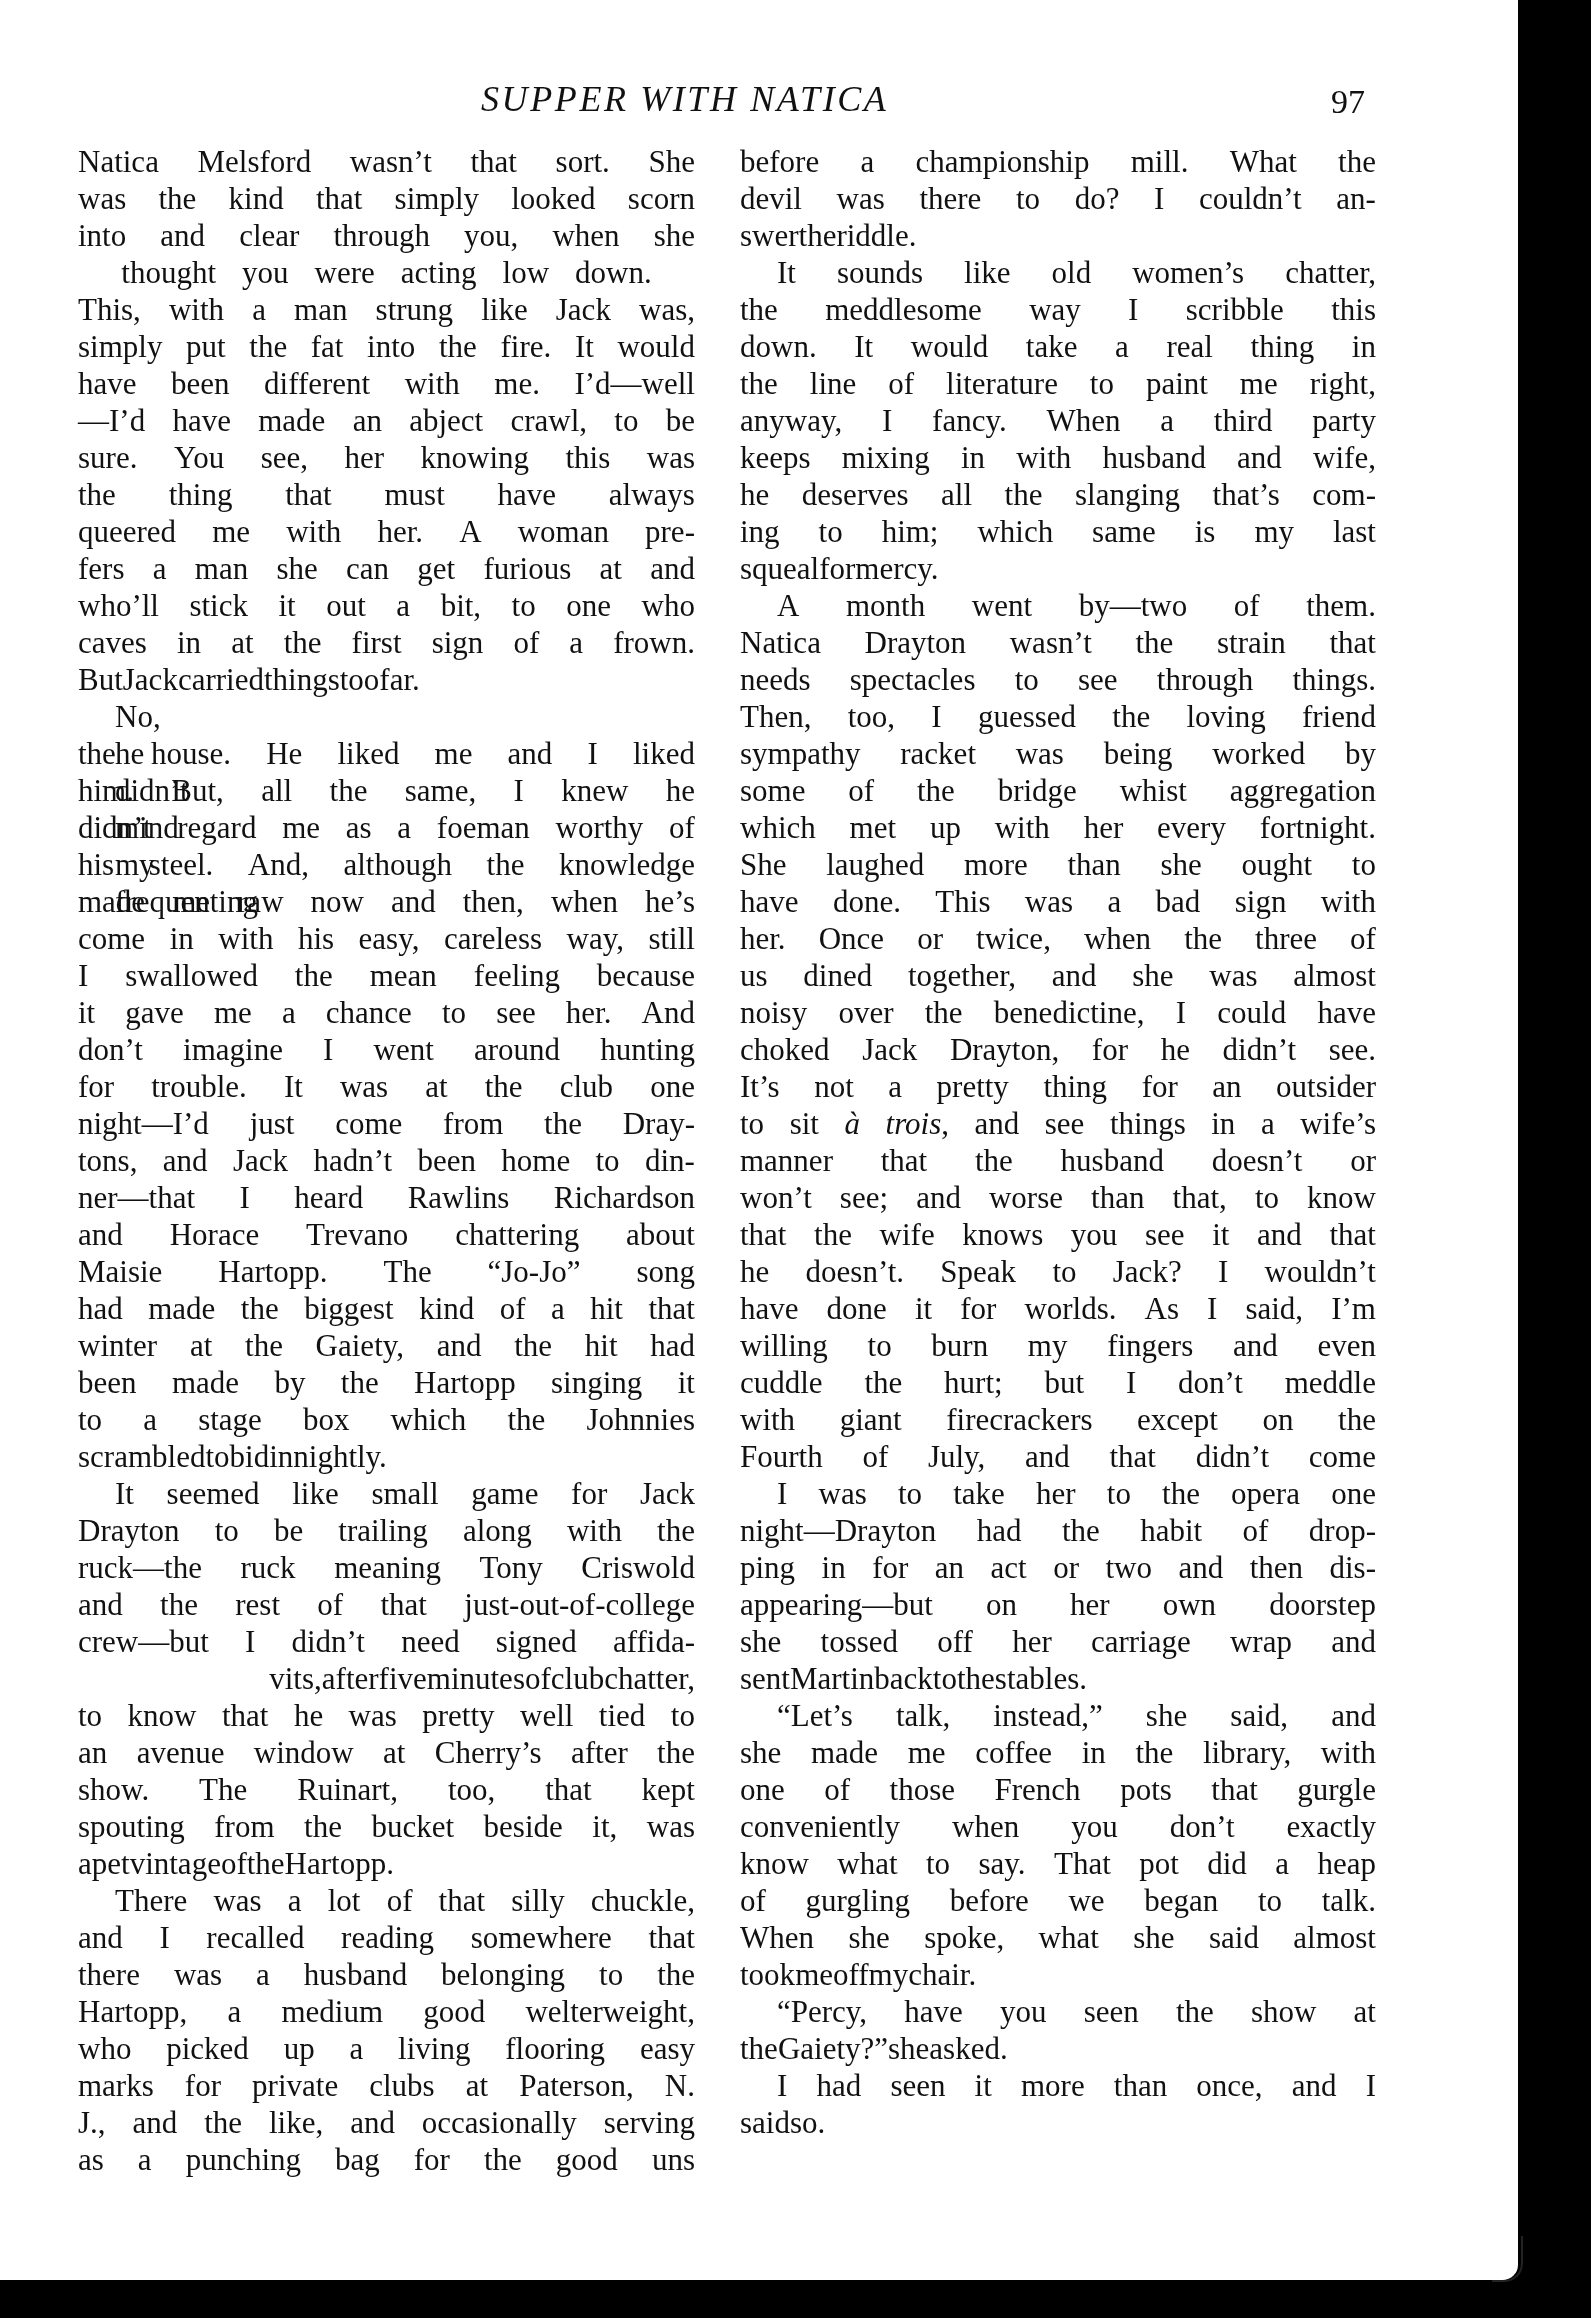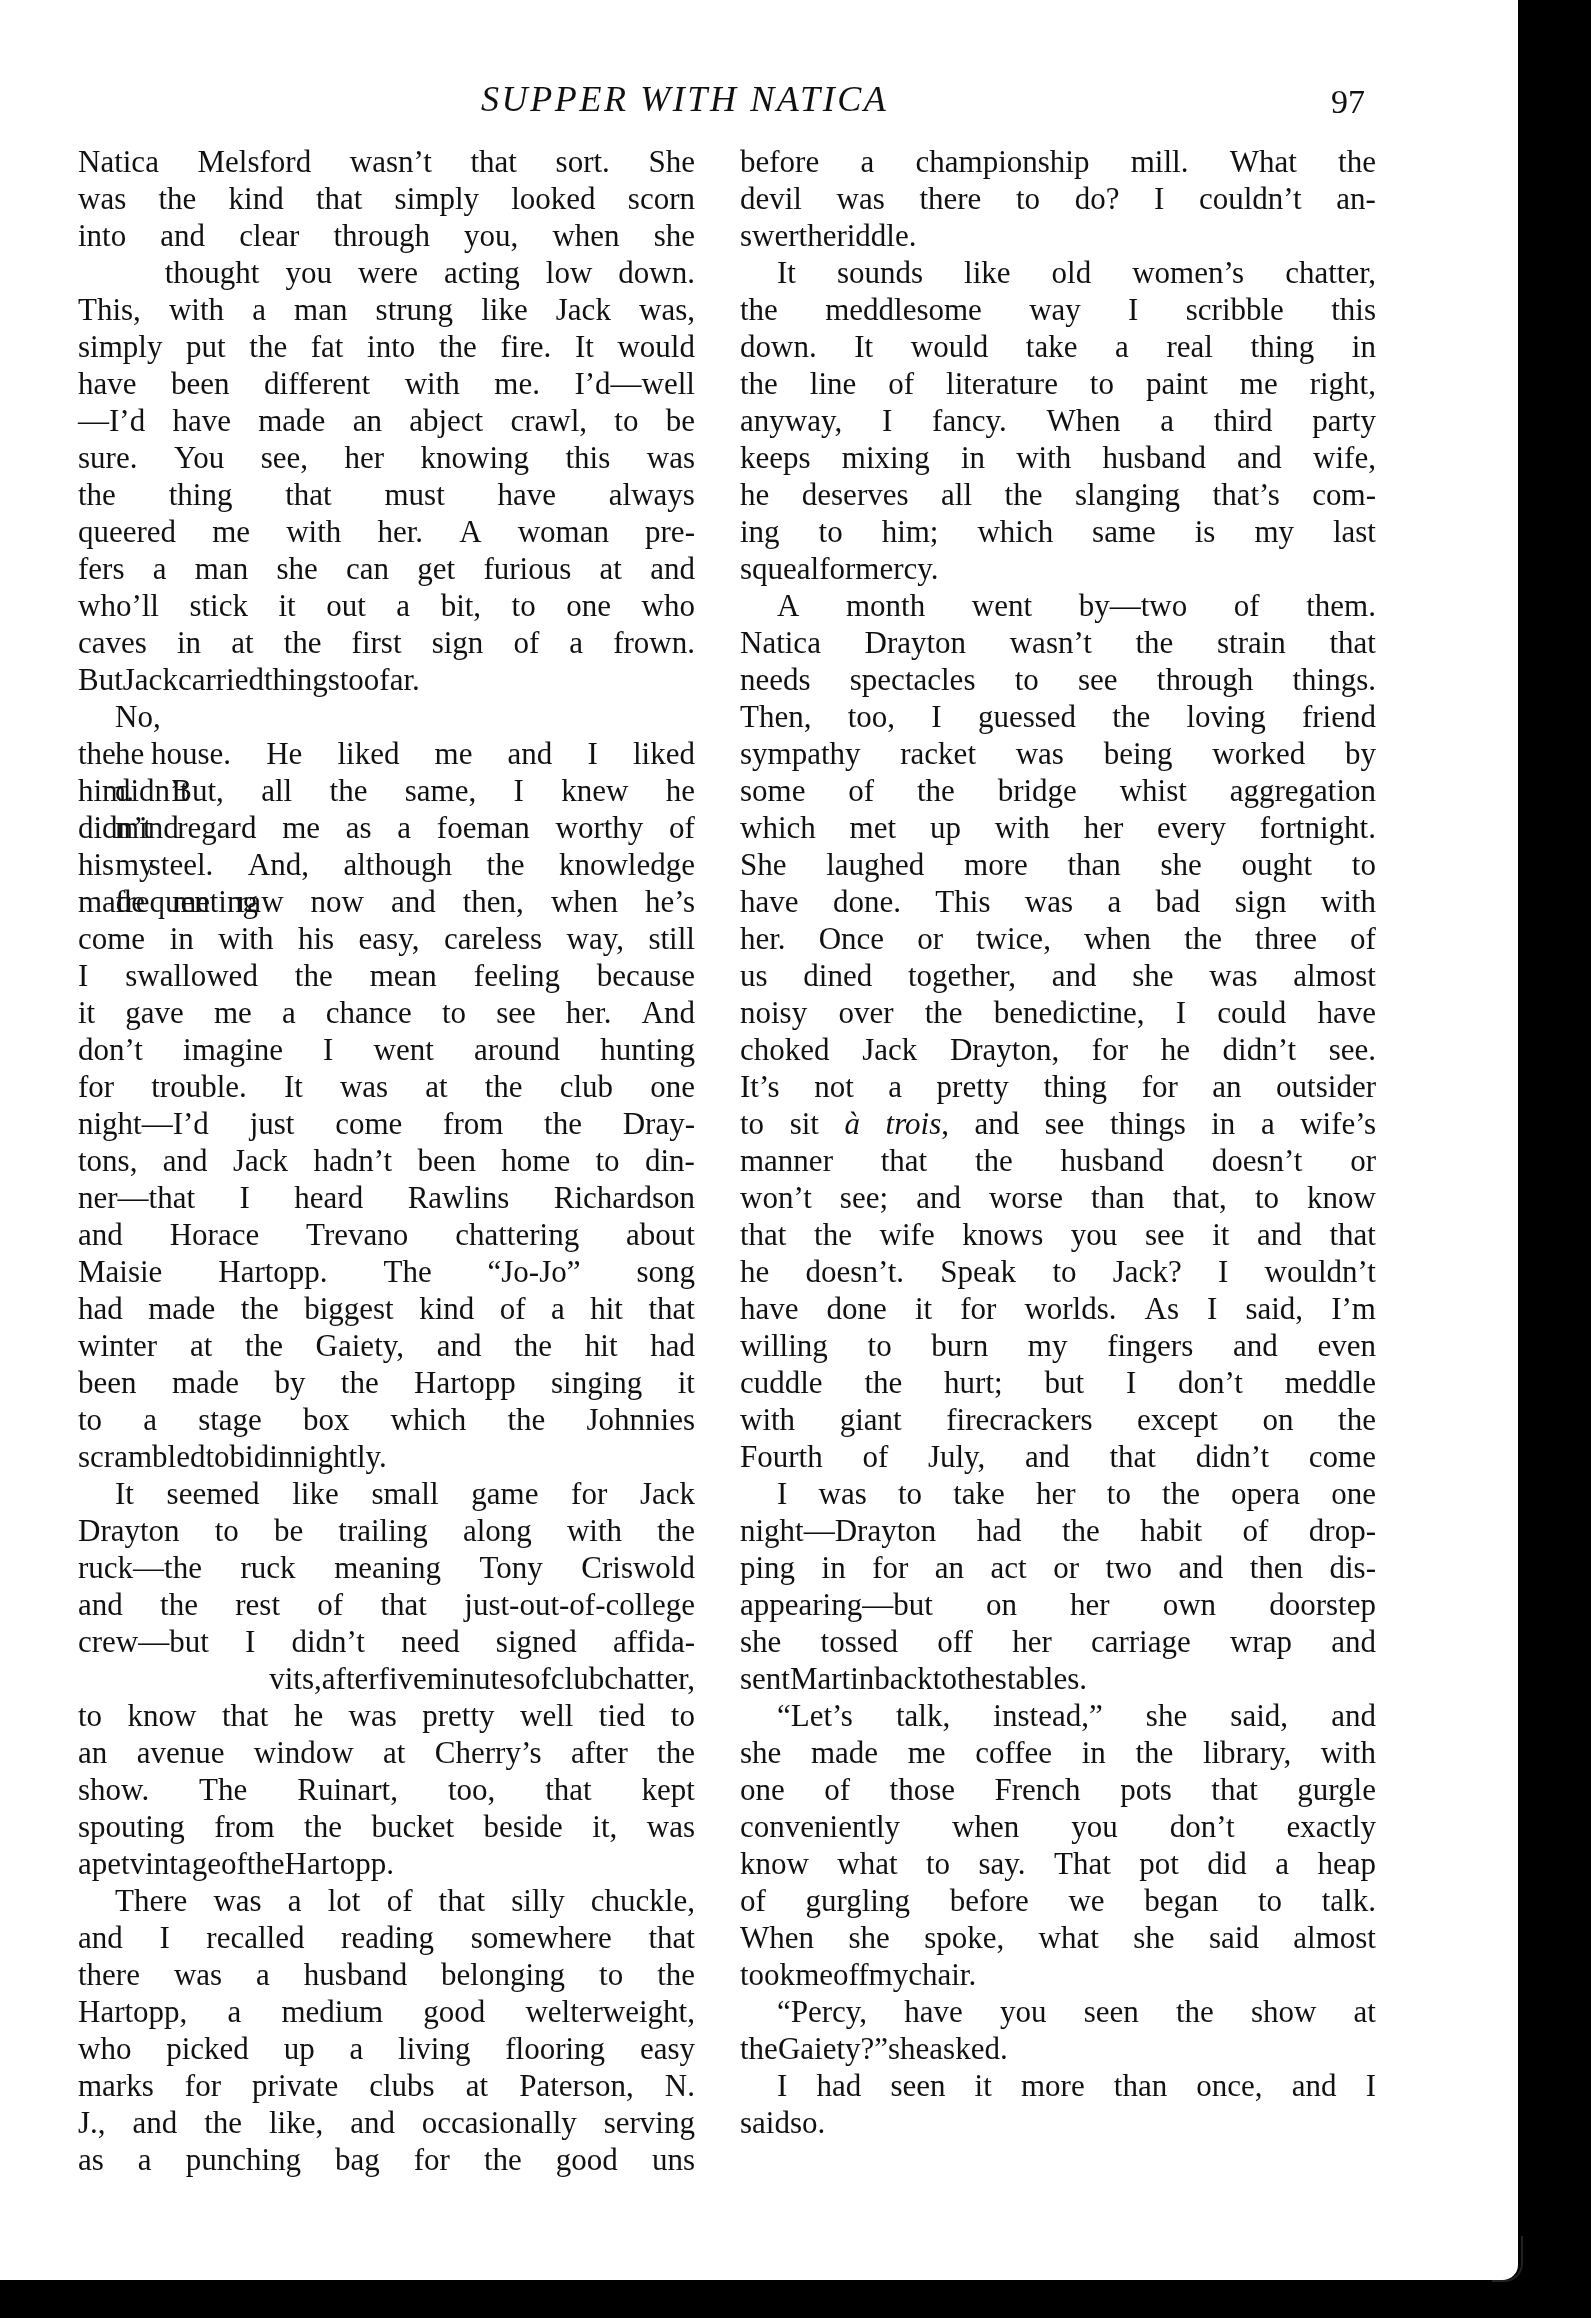--- a/index.html
+++ b/index.html
@@ -62,21 +62,21 @@
       <div class="line">
         <span class="line-wrap" style="justify-content: space-between;"><span><span>Natica</span></span><span><span>Melsford</span></span><span><span>wasn’t</span></span><span><span>that</span></span><span><span>sort.</span></span><span><span>She</span></span></span>
       </div>
       <div class="line">
         <span class="line-wrap" style="justify-content: space-between;"><span><span>was</span></span><span><span>the</span></span><span><span>kind</span></span><span><span>that</span></span><span><span>simply</span></span><span><span>looked</span></span><span><span>scorn</span></span></span>
       </div>
       <div class="line">
         <span class="line-wrap" style="justify-content: space-between;"><span><span>into</span></span><span><span>and</span></span><span><span>clear</span></span><span><span>through</span></span><span><span>you,</span></span><span><span>when</span></span><span><span>she</span></span></span>
       </div>
       <div class="line">
-        <span class="line-wrap" style="justify-content: flex-end; gap: 26px;"><span><span>thought</span></span><span><span>you</span></span><span><span>were</span></span><span><span>acting</span></span><span><span>low</span></span><span><span>down.</span></span></span>
+        <span class="line-wrap" style="justify-content: center; gap: 26px;"><span><span>thought</span></span><span><span>you</span></span><span><span>were</span></span><span><span>acting</span></span><span><span>low</span></span><span><span>down.</span></span></span>
       </div>
       <div class="line">
         <span class="line-wrap" style="justify-content: space-between;"><span><span>This,</span></span><span><span>with</span></span><span><span>a</span></span><span><span>man</span></span><span><span>strung</span></span><span><span>like</span></span><span><span>Jack</span></span><span><span>was,</span></span></span>
       </div>
       <div class="line">
         <span class="line-wrap" style="justify-content: space-between;"><span><span>simply</span></span><span><span>put</span></span><span><span>the</span></span><span><span>fat</span></span><span><span>into</span></span><span><span>the</span></span><span><span>fire.</span></span><span><span>It</span></span><span><span>would</span></span></span>
       </div>
       <div class="line">
         <span class="line-wrap" style="justify-content: space-between;"><span><span>have</span></span><span><span>been</span></span><span><span>different</span></span><span><span>with</span></span><span><span>me.</span></span><span><span>I’d—well</span></span></span>
       </div>

